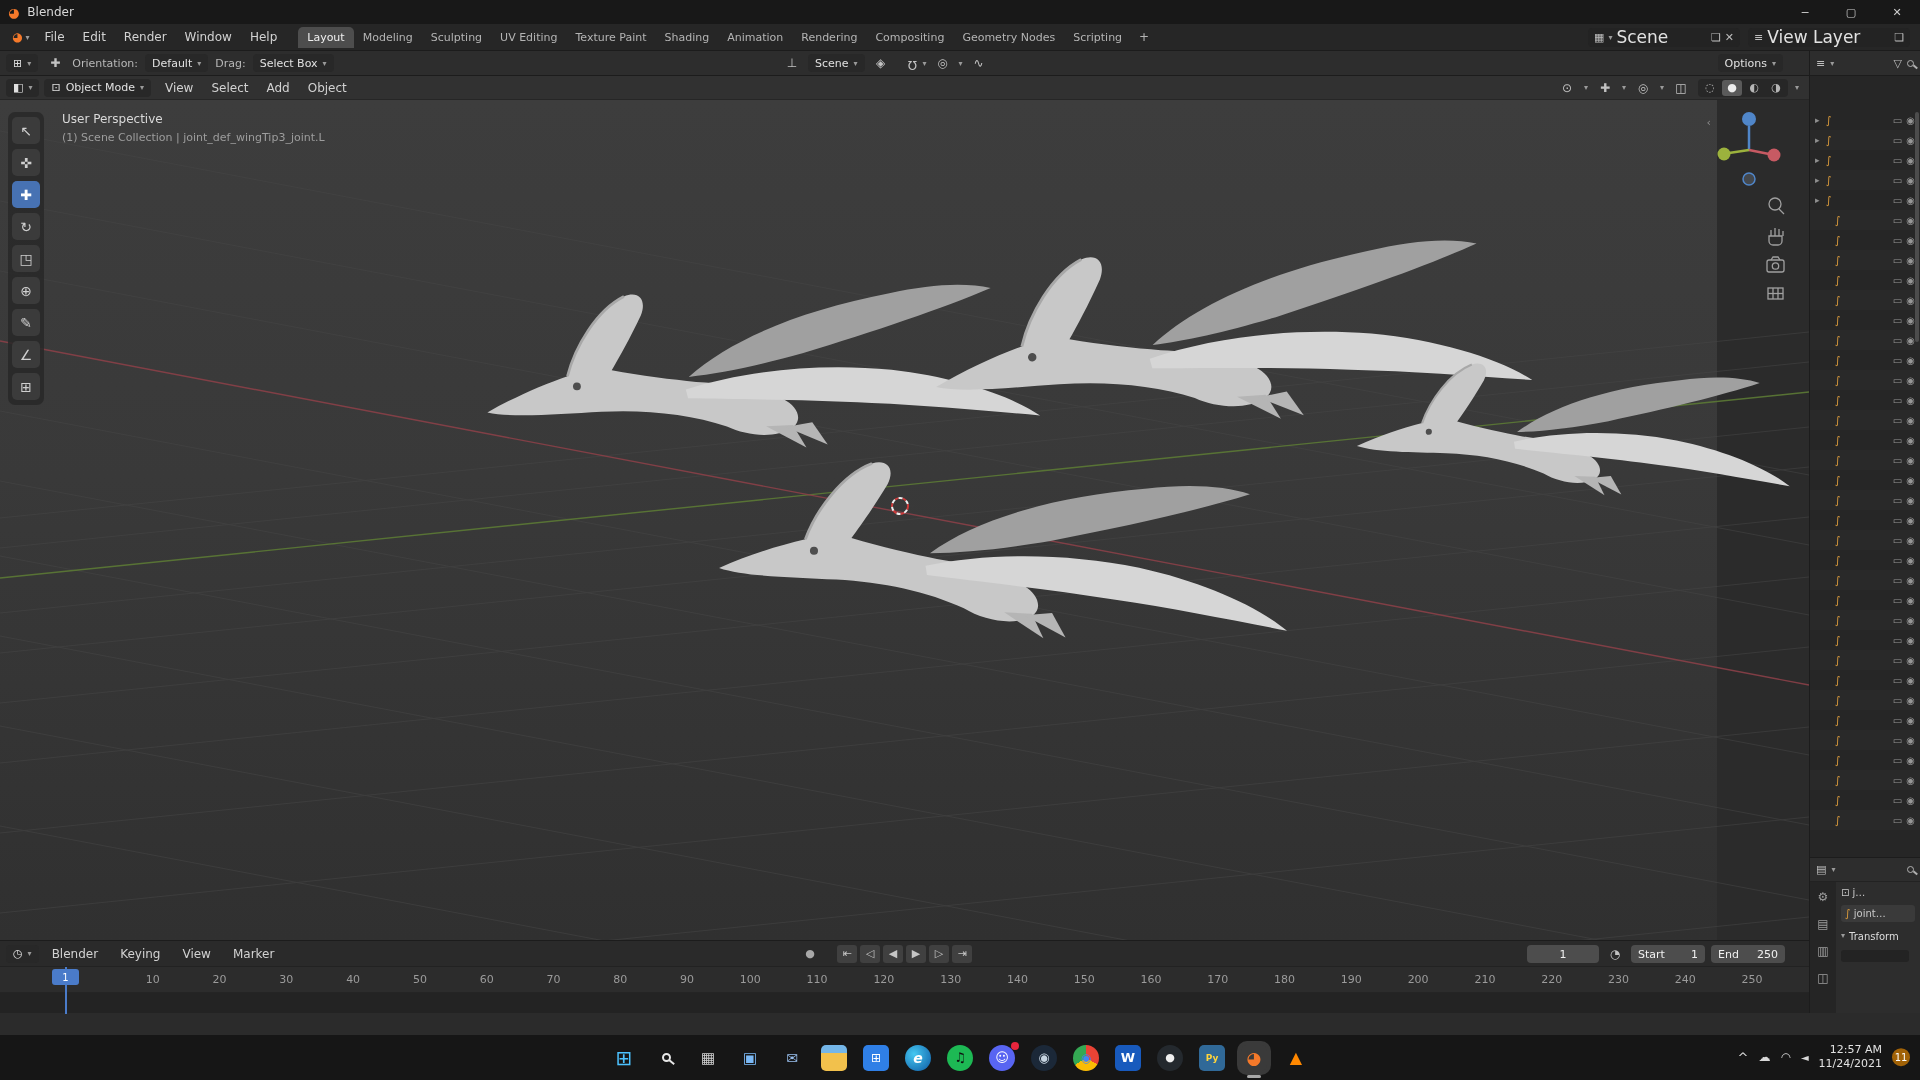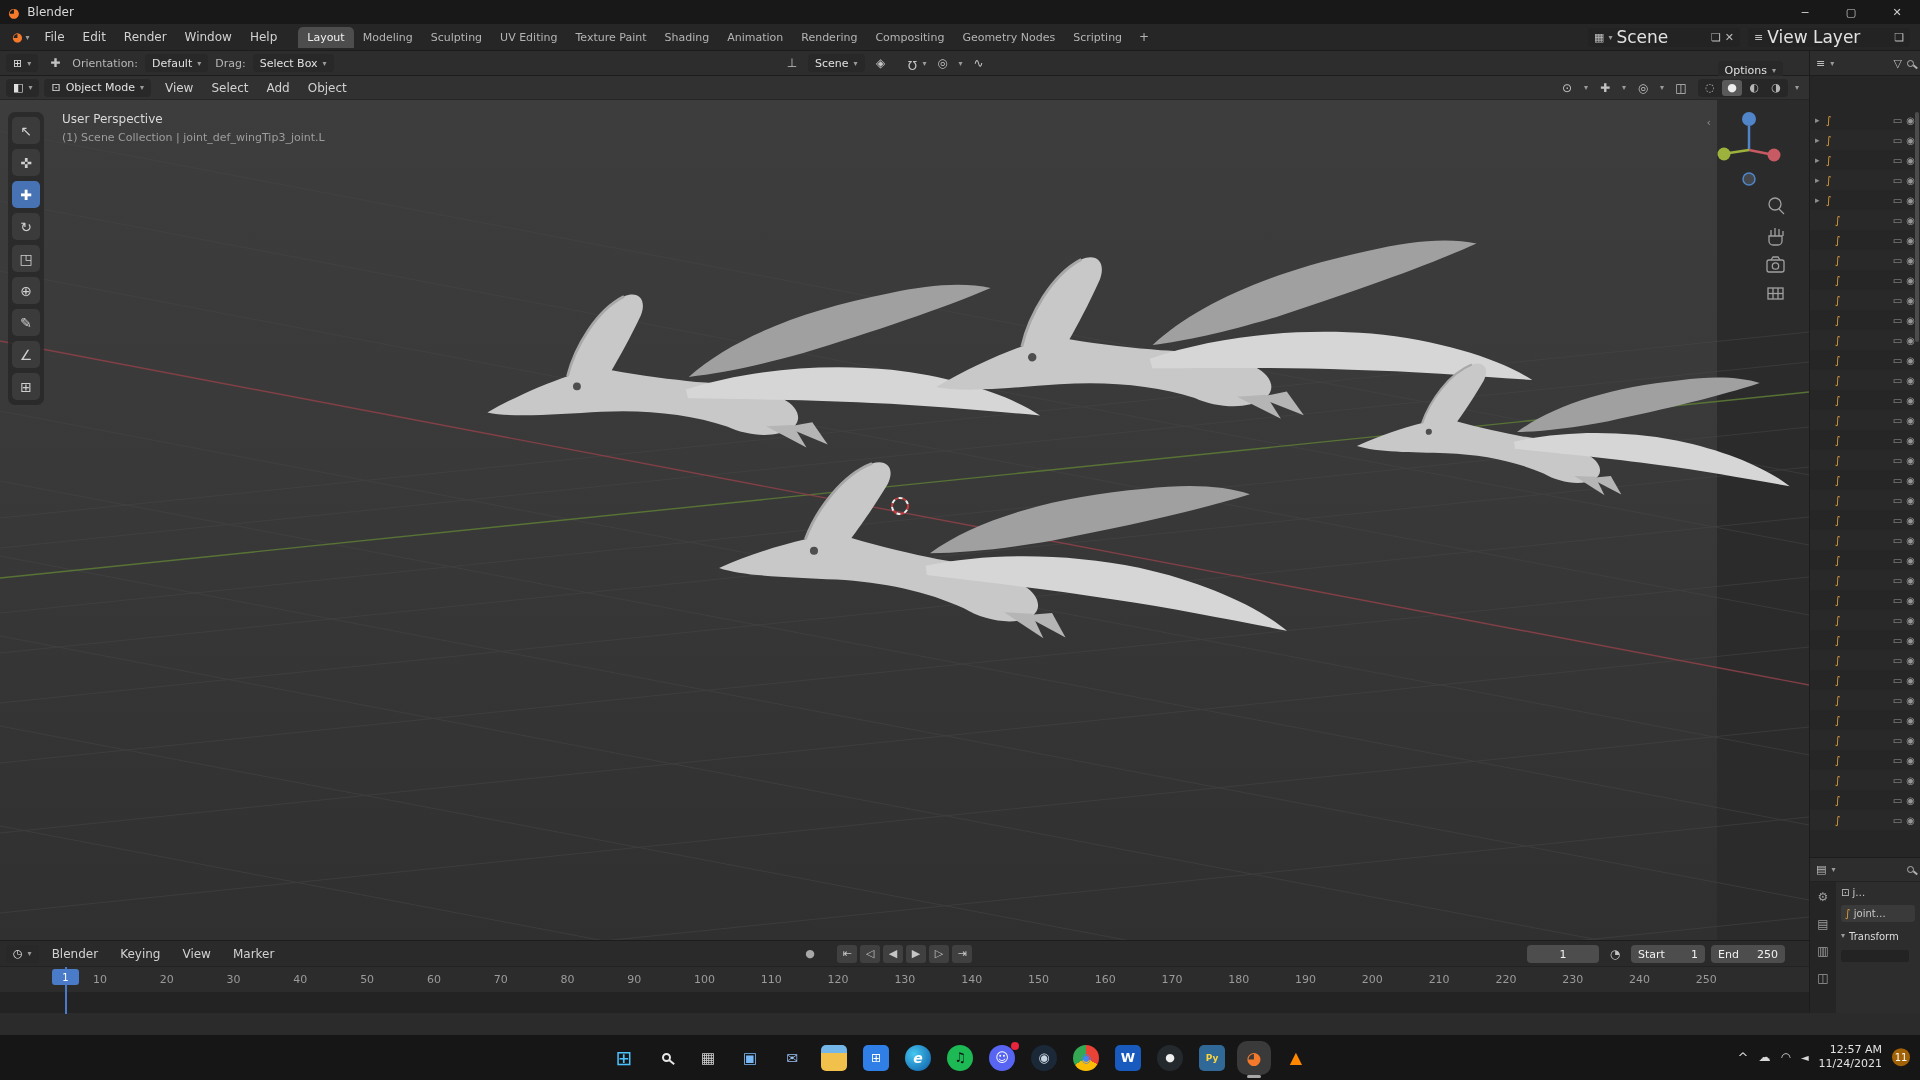--- a/index.html
+++ b/index.html
@@ -25,21 +25,21 @@
   .w-icon{font-size:11px;color:#bdbdbd}
   .w-label{font-size:17px;color:#e2e2e2;white-space:nowrap}
   .w-spacer{flex:1}
   .chev{font-size:8px;color:#9a9a9a}
   .scene-widget{width:152px}.vl-widget{width:162px}
 
   
   .toolsrow{position:absolute;left:0;top:51px;width:1809px;height:25px;background:#2d2d2d;border-bottom:1px solid #1c1c1c}
   .tools-left{position:absolute;left:6px;top:3px;display:flex;align-items:center;gap:7px}
   .tools-center{position:absolute;left:782px;top:3px;display:flex;align-items:center;gap:6px}
-  .tools-right{position:absolute;right:26px;top:10px;display:flex;}
+  .tools-right{position:absolute;right:26px;top:3px;display:flex;}
   .label{font-size:11px;color:#b8b8b8;white-space:nowrap}
   .dd{display:flex;align-items:center;gap:5px;background:#282828;border-radius:4px;height:18px;padding:0 7px;font-size:11px;color:#e0e0e0;white-space:nowrap}
   .icon-btn{min-width:20px;height:18px;display:flex;align-items:center;justify-content:center;color:#c2c2c2;font-size:12px;border-radius:3px}
   .flip180{transform:rotate(180deg);display:inline-block}
 
   
   .outliner-header{position:absolute;left:1809px;top:51px;width:111px;height:25px;background:#2d2d2d;border-bottom:1px solid #1c1c1c;border-left:1px solid #1c1c1c;display:flex;align-items:center;padding:0 6px;gap:5px}
 
   
   .vp-header{position:absolute;left:0;top:76px;width:1809px;height:24px;background:#313131;display:flex;align-items:center;border-bottom:1px solid #262626;padding-left:6px;gap:5px}
@@ -84,21 +84,21 @@
   .timeline{position:absolute;left:0;top:940px;width:1809px;height:73px;background:#2a2a2a;border-top:1px solid #1c1c1c}
   .tl-header{position:relative;height:26px;display:flex;align-items:center;padding-left:6px;gap:4px;border-bottom:1px solid #222}
   .tl-transport{position:absolute;left:800px;display:flex;gap:3px;align-items:center}
   .t-btn{width:20px;height:18px;display:flex;align-items:center;justify-content:center;color:#c6c6c6;font-size:11px;background:#404040;border-radius:3px}
   .t-record{background:transparent;margin-right:14px;color:#a8a8a8}
   .tl-fields{position:absolute;right:24px;top:4px;display:flex;gap:6px;align-items:center}
   .num-field{height:18px;width:72px;background:#4d4d4d;border-radius:4px;display:flex;align-items:center;justify-content:center;font-size:11px;color:#f0f0f0}
   .range-field{height:18px;background:#4d4d4d;border-radius:4px;display:flex;align-items:center;justify-content:space-between;font-size:11px;color:#f0f0f0;padding:0 7px;gap:9px;min-width:74px}
   .tl-ruler{position:relative;height:26px;background:#2c2c2c;border-bottom:1px solid #242424}
   .ticks{position:absolute;left:93px;top:0;display:flex}
-  .tick{width:66.79px;text-align:left;line-height:25px;color:#9b9b9b;font-size:11px}
+  .tick{width:66.79px;text-align:right;line-height:25px;color:#9b9b9b;font-size:11px}
   .tl-lane{height:20px;background:#232323}
   .playhead-line{position:absolute;left:65px;top:26px;height:47px;width:2px;background:#4a7bc9}
   .playhead-badge{position:absolute;left:52px;top:28px;width:27px;height:16px;background:#4a7bc9;border-radius:3px;color:#fff;font-size:10px;display:flex;align-items:center;justify-content:center}
 
   
   .statusbar{position:absolute;left:0;top:1051px;width:1920px;height:22px;background:#212121;border-top:1px solid #161616}
   .mouse-icon{position:absolute;top:4px;width:9px;height:13px;border:1px solid #8d8d8d;border-radius:4px 4px 5px 5px;background:linear-gradient(#8d8d8d,#8d8d8d) top center/1px 5px no-repeat}
   .sb-version{position:absolute;right:10px;top:3px;color:#9a9a9a;font-size:11px}
 
   

